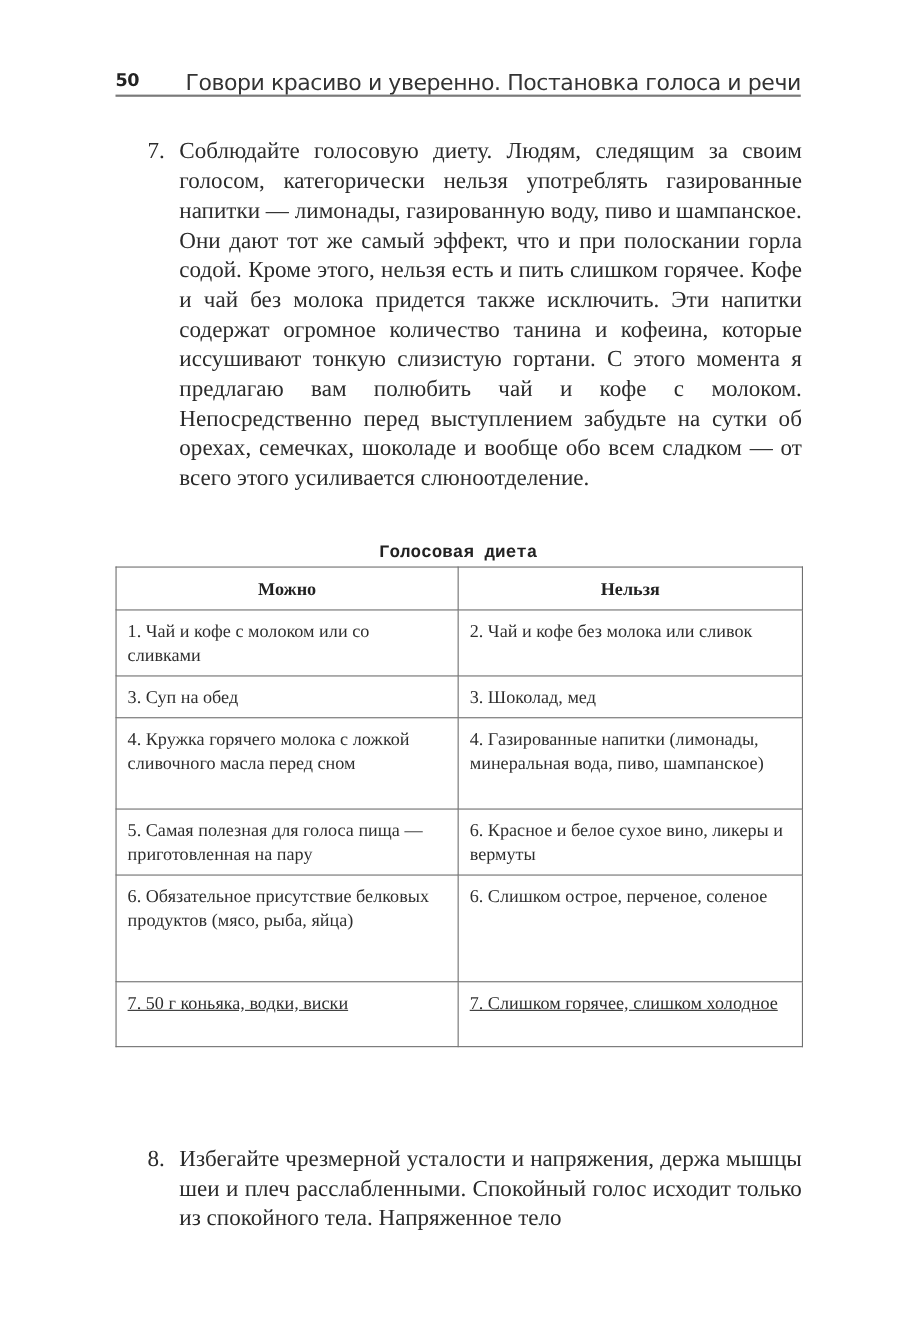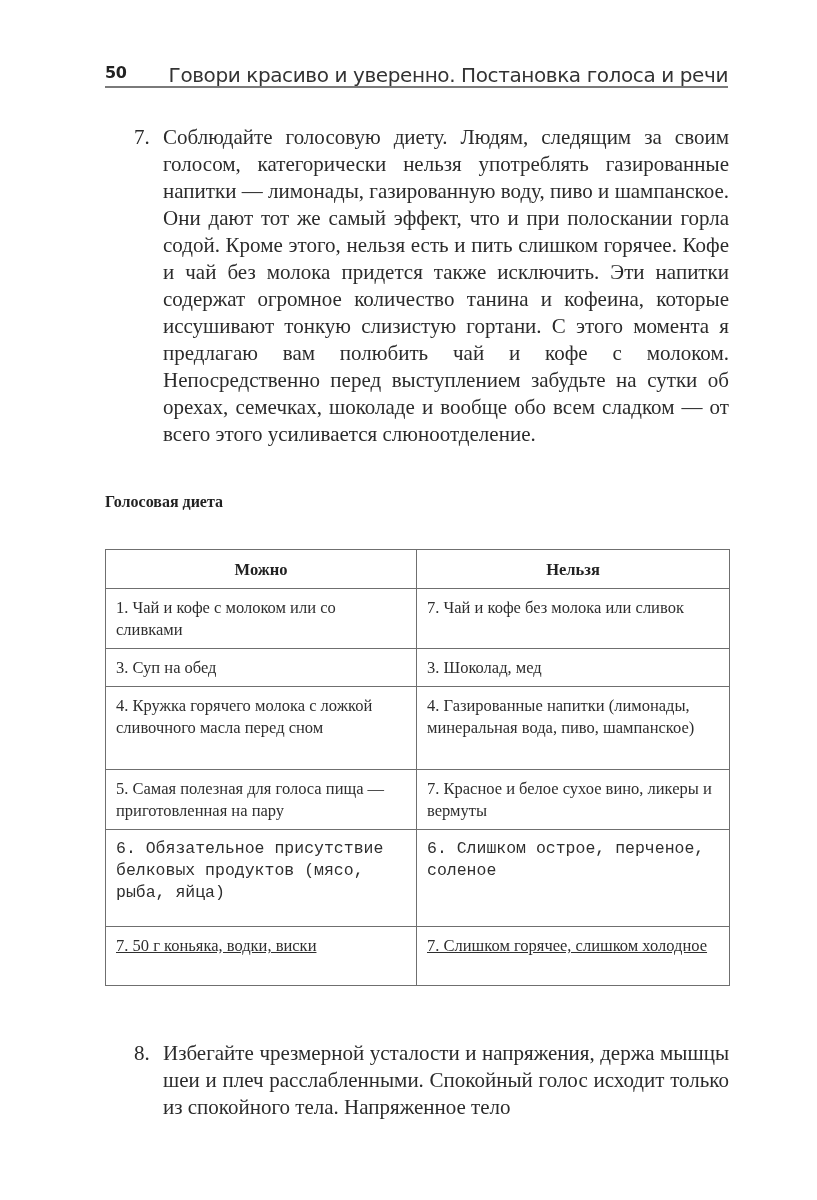--- a/index.html
+++ b/index.html
@@ -13,24 +13,24 @@
     .book-title { position: absolute; right: 0; top: 3px; font-size: 20px; color: #333; letter-spacing: -0.4px; }
     .item {
       position: absolute; left: 163px; width: 566px;
       font-family: "Liberation Serif", serif; font-size: 21px; line-height: 27px;
       text-align: justify; color: #2b2b2b;
     }
     .item-num { position: absolute; left: -29px; top: 0; }
     .item-text { display: block; }
     .caption {
       position: absolute; left: 105px; width: 623px; top: 493px;
-      font-family: Liberation Serif, serif; font-weight: bold; font-size: 16px; color: #222;
+      text-align: center; font-family: Liberation Mono, monospace; font-weight: bold; font-size: 16px; color: #222;
     }
     table.diet {
-      position: absolute; left: 105px; top: 549px; width: 624px;
+      position: absolute; left: 105px; top: 515px; width: 624px;
       border-collapse: collapse; font-family: "Liberation Serif", serif; font-size: 16.5px; line-height: 22px; color: #2e2e2e;
       table-layout: fixed;
     }
     table.diet th, table.diet td {
       border: 1.5px solid #6f6f6f; vertical-align: top; text-align: left; padding: 8px 10px 6px 10px;
     }
     table.diet th { text-align: center; font-weight: bold; height: 23px; padding-top: 9px; color: #222; }
     table.diet col.c1 { width: 311px; }
     table.diet col.c2 { width: 313px; }
   </style>
@@ -56,35 +56,35 @@
     </colgroup>
   <thead>
     <tr>
       <th>Можно</th>
       <th>Нельзя</th>
     </tr>
   </thead>
   <tbody>
     <tr style="height:60px;">
       <td>1. Чай и кофе с молоком или со сливками</td>
-      <td>7. Чай и кофе без молока или сливок</td>
+      <td>2. Чай и кофе без молока или сливок</td>
     </tr>
     <tr style="height:38px;">
       <td>3. Суп на обед</td>
       <td>3. Шоколад, мед</td>
     </tr>
     <tr style="height:83px;">
       <td>4. Кружка горячего молока с ложкой сливочного масла перед сном</td>
       <td>4. Газированные напитки (лимонады, минеральная вода, пиво, шампанское)</td>
     </tr>
     <tr style="height:60px;">
       <td>5. Самая полезная для голоса пища — приготовленная на пару</td>
-      <td>7. Красное и белое сухое вино, ликеры и вермуты</td>
+      <td>6. Красное и белое сухое вино, ликеры и вермуты</td>
     </tr>
-    <tr style="height:97px;font-family:Liberation Mono, monospace;">
+    <tr style="height:97px;">
       <td>6. Обязательное присутствие белковых продуктов (мясо, рыба, яйца)</td>
       <td>6. Слишком острое, перченое, соленое</td>
     </tr>
     <tr style="height:59px;text-decoration:underline;">
       <td>7. 50 г коньяка, водки, виски</td>
       <td>7. Слишком горячее, слишком холодное</td>
     </tr>
   </tbody>
 </table>
 

